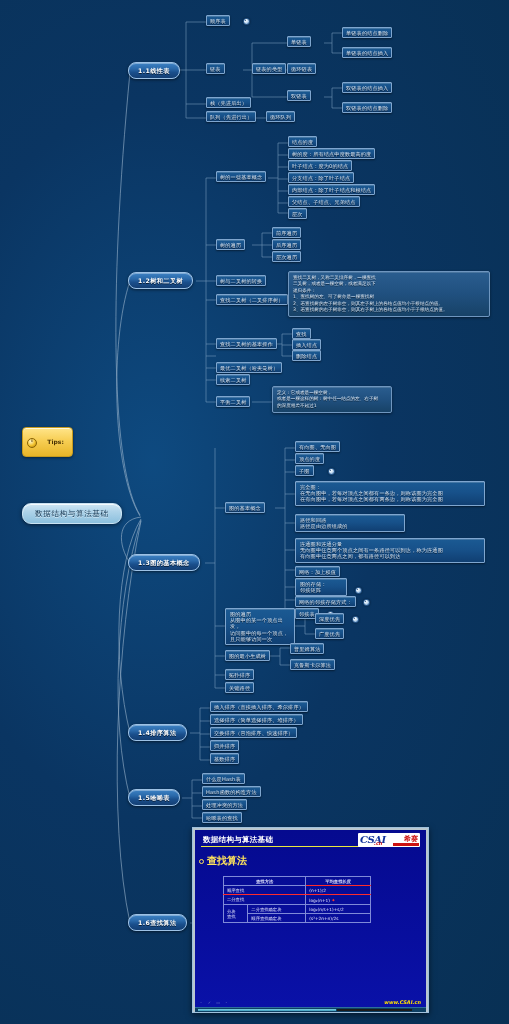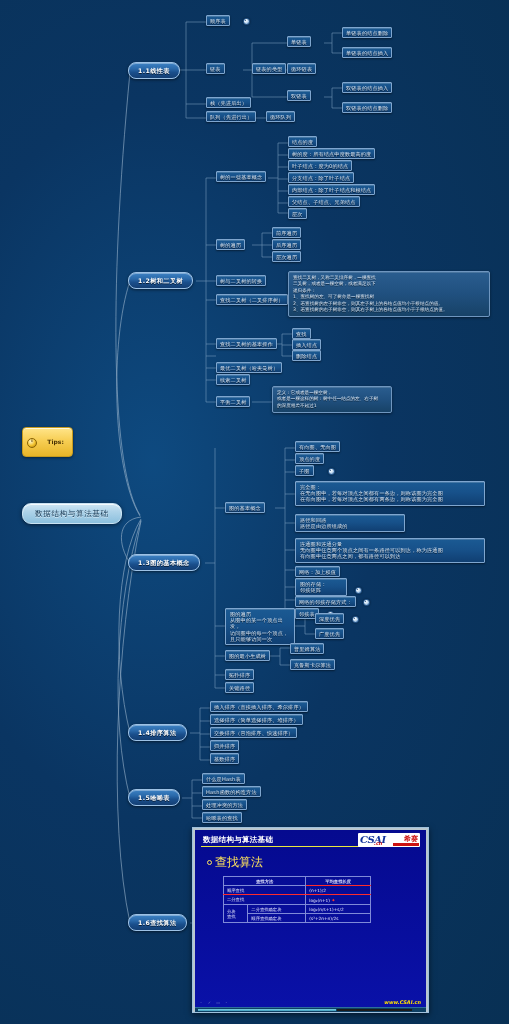--- a/index.html
+++ b/index.html
@@ -150,22 +150,22 @@
     color:#cc1111;font-style:italic;
   }
   .logo-cjk{
     position:absolute;right:2px;top:1px;font-size:7px;font-weight:bold;
     color:#cc1111;
   }
   .logo-bar{
     position:absolute;right:1px;bottom:1px;width:26px;height:3px;background:#cc1111;
   }
   .slide-sub{
-    position:absolute;left:12px;top:24px;
-    font-size:12px;font-weight:normal;color:#ffe45c;
+    position:absolute;left:4px;top:24px;
+    font-size:10px;font-weight:bold;color:#ffe45c;
   }
   .slide-sub .bul{
     display:inline-block;width:5px;height:5px;border-radius:50%;
     border:1.4px solid #ffe45c;margin-right:3px;vertical-align:middle;
     box-sizing:border-box;
   }
   table.slide-table{
     position:absolute;left:28px;top:46px;
     border-collapse:collapse;
     font-size:4.3px;color:#e8eaff;

